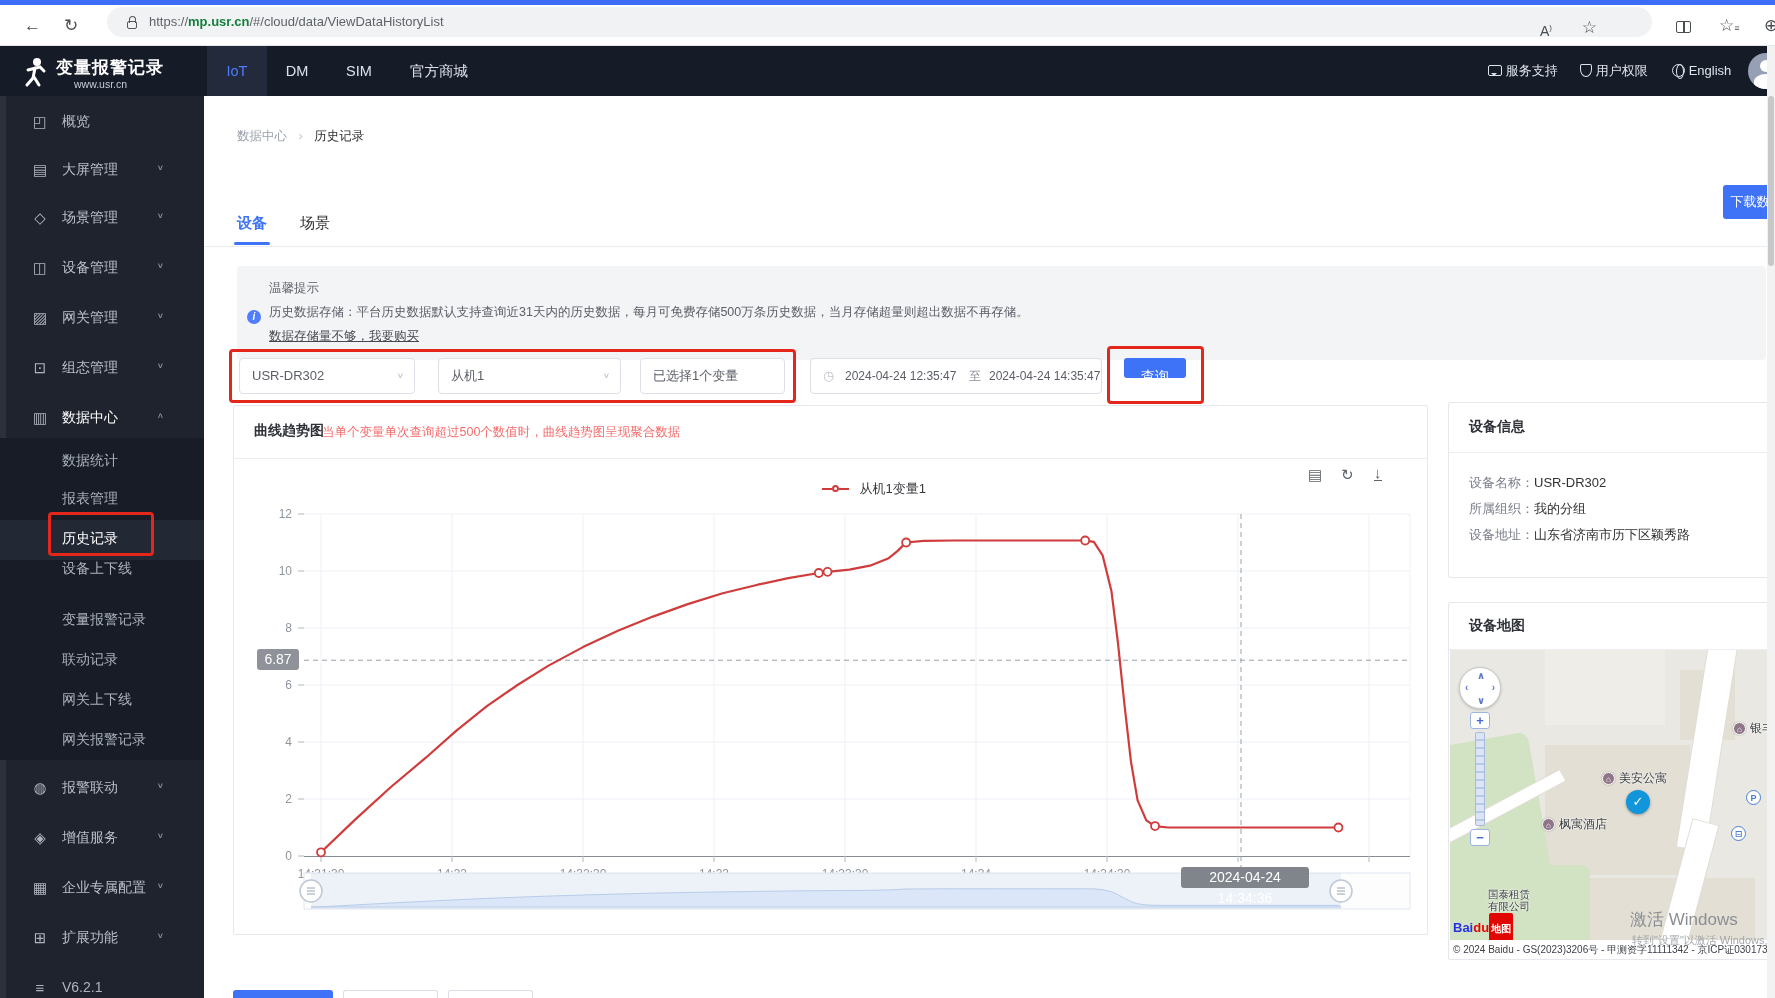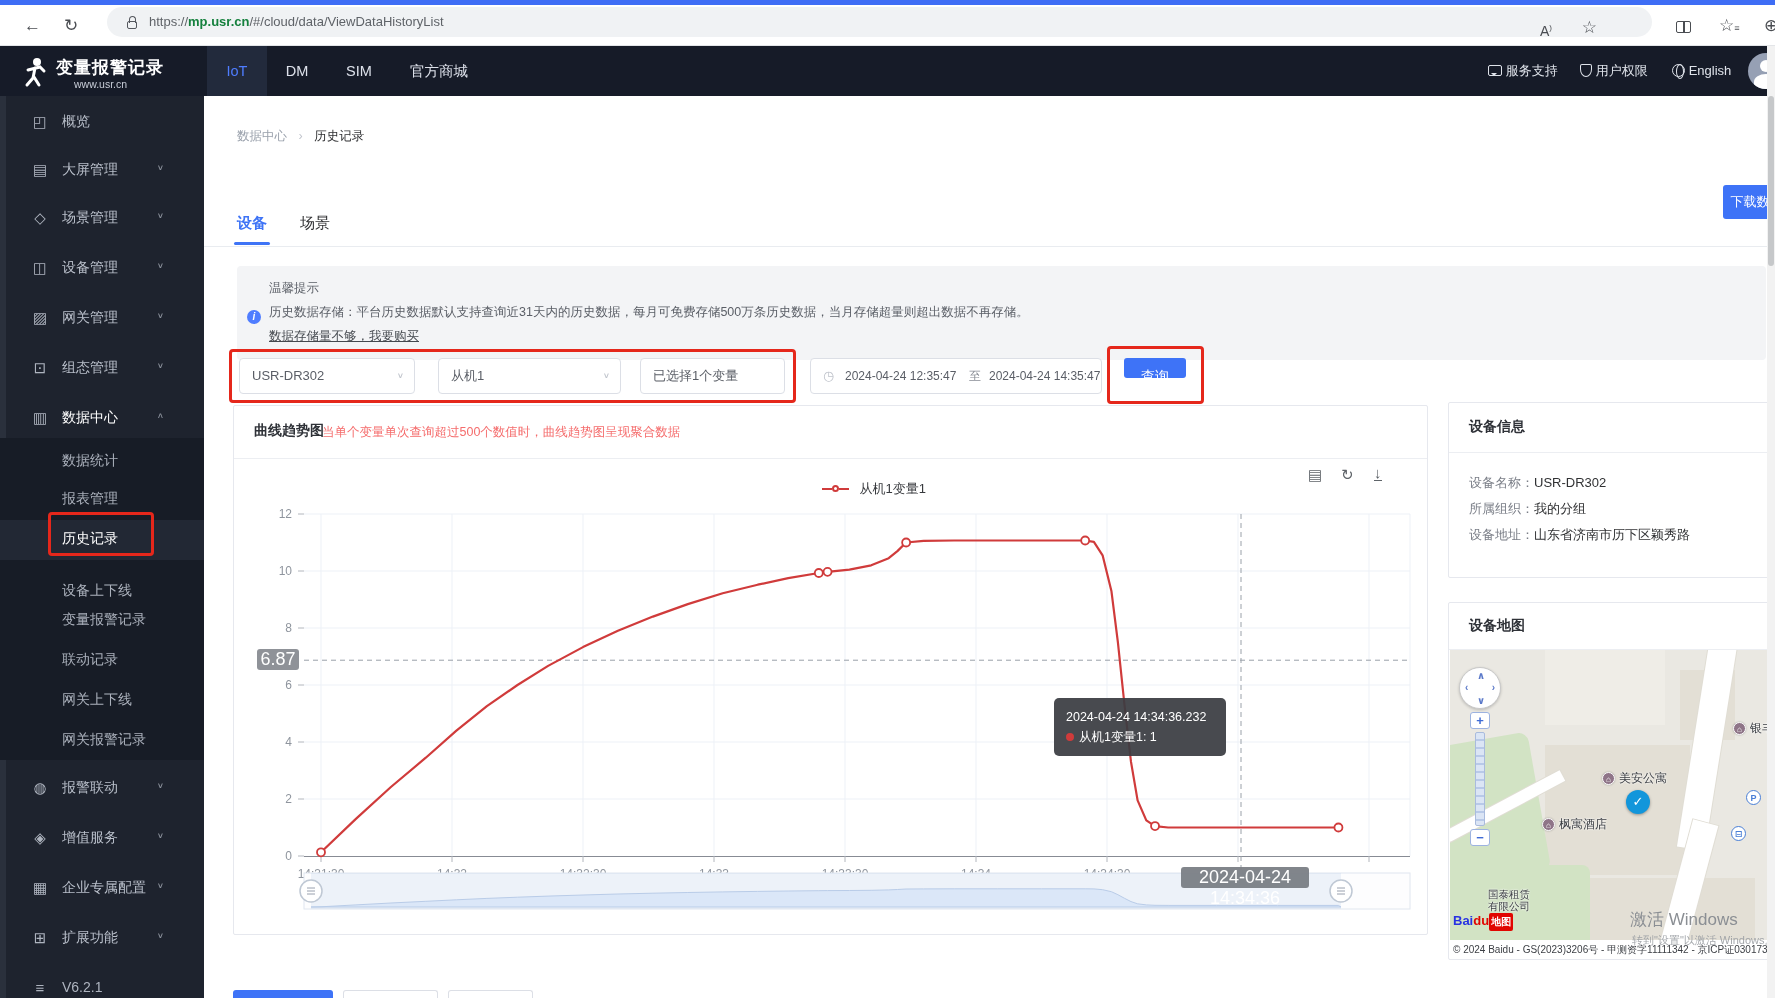--- a/index.html
+++ b/index.html
@@ -73,21 +73,21 @@
   .card-note { font-size:12.5px; color:#f56c6c; }
   .hdr-divider { background:#eceef2; height:1px; }
   .tool-ic { color:#5f6469; font-size:15px; cursor:pointer; }
 
   .legend-line { display:inline-block; width:10px; height:0; border-top:2px solid #d03b3b; vertical-align:middle; }
   .legend-circle { display:inline-block; width:7px; height:7px; border:2px solid #d03b3b; border-radius:50%; background:#fff; vertical-align:middle; }
   .legend-text { font-size:13px; color:#37393d; vertical-align:middle; }
 
   .tooltip { background:rgba(58,60,66,0.93); border-radius:5px; color:#fff; font-size:12.5px; line-height:20px; padding:9px 12px; z-index:40; }
   .tt-dot { display:inline-block; width:8px; height:8px; border-radius:50%; background:#d03b3b; margin-right:5px; }
-  .chip { background:#8f9298; color:#fff; font-size:18px; text-align:center; border-radius:3px; line-height:21px; z-index:30; }
+  .chip { background:#8f9298; color:#fff; font-size:14px; text-align:center; border-radius:3px; line-height:21px; z-index:30; }
 
   
   .info-label { color:#7a7e87; font-size:13px; }
   .info-value { color:#303133; font-size:13px; }
 
   
   .map { background:#eae8e2; overflow:hidden; }
   .map-block { position:absolute; background:#e3dfd5; }
   .map-green { position:absolute; background:#d2e3c4; }
   .map-road { position:absolute; background:#fff; box-shadow:0 0 0 1px #e0ddd4; }
@@ -96,21 +96,21 @@
   .blue-poi { position:absolute; width:15px; height:15px; border-radius:50%; background:#fff; border:1.5px solid #4a7fd6; color:#4a7fd6; font-size:9px; font-weight:bold; text-align:center; line-height:14px; }
   .check-marker { position:absolute; width:24px; height:24px; border-radius:50%; background:#1296db; color:#fff; font-size:13px; font-weight:bold; text-align:center; line-height:24px; box-shadow:0 1px 3px rgba(0,0,0,.35); z-index:5; }
   .pan-ctl { position:absolute; width:42px; height:42px; border-radius:50%; background:#fff; border:1px solid #c9c9c9; box-shadow:0 1px 3px rgba(0,0,0,.2); }
   .pan-ar { position:absolute; color:#5b79c9; font-size:10px; font-weight:bold; }
   .zoom-btn { position:absolute; width:20px; height:17px; background:#fff; border:1px solid #9db3e0; color:#3e6bd6; font-weight:bold; font-size:13px; text-align:center; line-height:15px; border-radius:3px; }
   .zoom-track { position:absolute; width:10px; background:repeating-linear-gradient(to bottom,#dbe5f5 0 6px,#b8c9e8 6px 8px); border:1px solid #a9bbdd; border-radius:2px; }
   .attr-text { font-size:10px; color:#3c3f44; text-shadow:0 0 2px #fff,0 0 2px #fff; white-space:nowrap; }
   .watermark1 { font-size:17px; color:#8b8f94; }
   .watermark2 { font-size:11px; color:#9a9ea3; opacity:.9; }
   .baidu-logo { font-size:13px; font-weight:bold; white-space:nowrap; }
-  .baidu-map-box { display:inline-block; background:#e10601; color:#fff; font-size:10px; padding:2px 2px; border-radius:2px; font-weight:bold; }
+  .baidu-map-box { display:inline-block; background:#e10601; color:#fff; font-size:10px; padding:9px 2px; border-radius:2px; font-weight:bold; }
 
   .scrollbar { left:1767px; top:46px; width:8px; height:952px; background:#f2f2f2; z-index:90; }
   .scroll-thumb { left:1768px; top:96px; width:6px; height:170px; background:#c6c8ca; border-radius:3px; z-index:91; }
 
   .stub-btn { height:8px; border-radius:3px 3px 0 0; }
 </style>
 </head>
 <body>
 
 <div class="abs top-strip"></div>
@@ -190,21 +190,21 @@
 
 <div class="abs sub-item" style="top:442px;">
     <span class="menu-label">数据统计</span>
   </div>
 <div class="abs sub-item" style="top:480px;">
     <span class="menu-label">报表管理</span>
   </div>
 <div class="abs sub-item active" style="top:520px;">
     <span class="menu-label">历史记录</span>
   </div>
-<div class="abs sub-item" style="top:572px;padding-left:17px;">
+<div class="abs sub-item" style="top:550px;padding-left:17px;">
     <span class="menu-label">设备上下线</span>
   </div>
 <div class="abs sub-item" style="top:601px;">
     <span class="menu-label">变量报警记录</span>
   </div>
 <div class="abs sub-item" style="top:641px;">
     <span class="menu-label">联动记录</span>
   </div>
 <div class="abs sub-item" style="top:681px;">
     <span class="menu-label">网关上下线</span>
@@ -355,24 +355,20 @@
       <line x1="73" x2="81" y1="485" y2="485" stroke="#98a0ae"></line>
       <line x1="73" x2="81" y1="488" y2="488" stroke="#98a0ae"></line>
       <circle cx="1107" cy="485" r="11" fill="#fff" stroke="#bfc8d4" stroke-width="1.5"></circle>
       <line x1="1103" x2="1111" y1="482" y2="482" stroke="#98a0ae"></line>
       <line x1="1103" x2="1111" y1="485" y2="485" stroke="#98a0ae"></line>
       <line x1="1103" x2="1111" y1="488" y2="488" stroke="#98a0ae"></line>
     </svg>
 
   <div class="abs chip" style="left:23px; top:243px; width:42px; height:21px;">6.87</div>
 
-  <div class="abs tooltip" style="left:820px; top:292px; width:172px;">
-    <div>2024-04-24 14:34:36.232</div>
-    <div><span class="tt-dot"></span><span>从机1变量1</span>: <span>1</span></div>
-  </div>
 
   <div class="abs chip" style="left:947px; top:461px; width:128px; height:21px; background:rgba(122,126,133,0.95);">2024-04-24 14:34:36</div>
 </div>
 
 <div class="abs card" style="left:1448px; top:402px; width:360px; height:176px;">
   <div class="abs card-title" style="left:20px; top:15px;">设备信息</div>
   <div class="abs hdr-divider" style="left:0; top:49px; width:358px;"></div>
   <div class="abs" style="left:20px; top:70px;">
     <span class="info-label">设备名称：</span><span class="info-value">USR-DR302</span></div>
   <div class="abs" style="left:20px; top:96px;">

